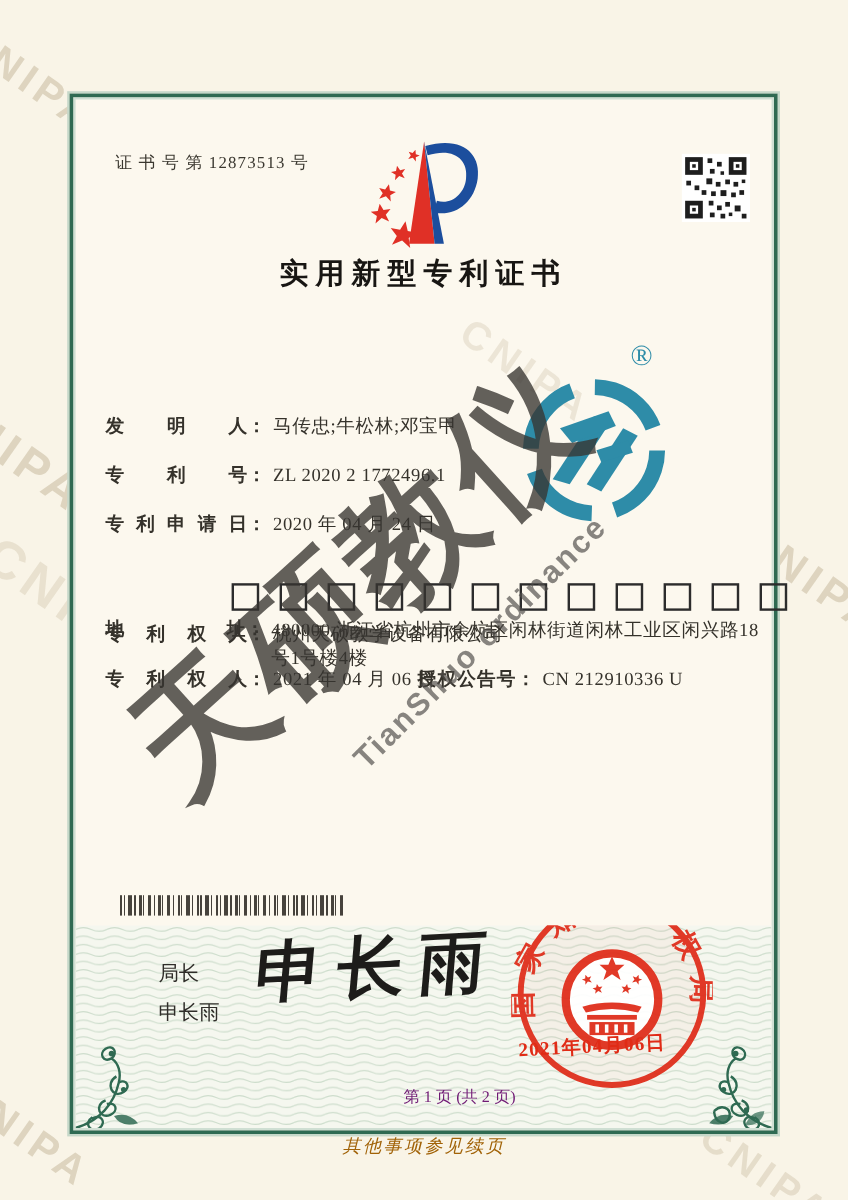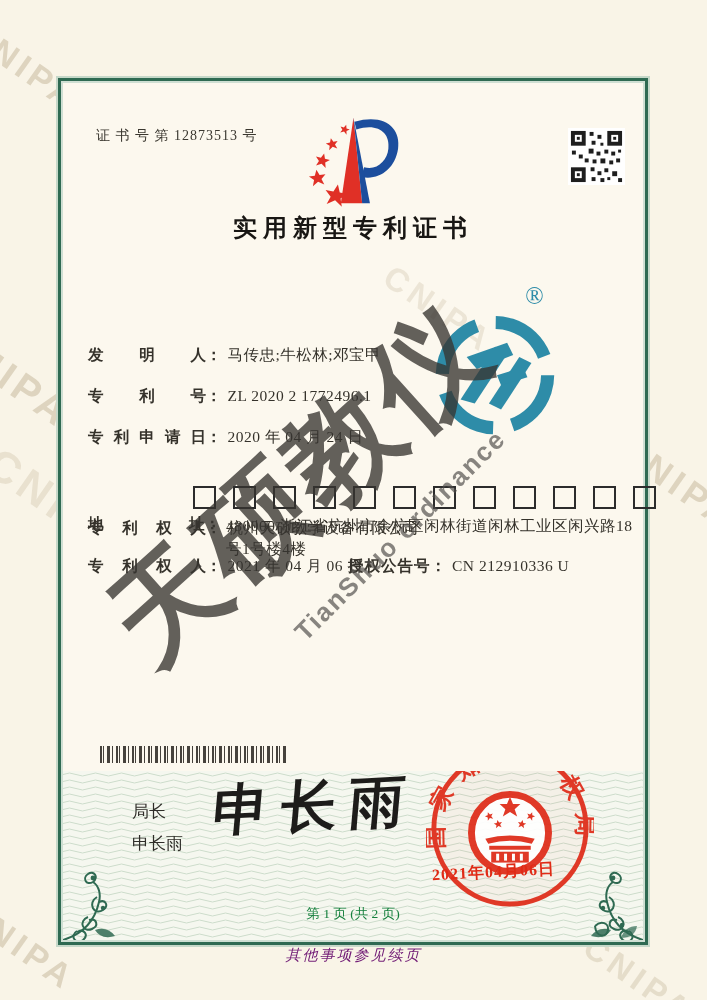--- a/index.html
+++ b/index.html
@@ -62,28 +62,28 @@
     position:absolute;left:150px;top:-2px;font-size:56px;font-weight:bold;z-index:2;
     letter-spacing:12px;color:#1d1c1a;
     transform:rotate(-3deg) skewX(-8deg);
   }
   .seal{position:absolute;left:363px;top:-27px;width:168px;height:168px;opacity:.93;z-index:2;}
   .seal-date{
     position:absolute;left:369px;top:91px;z-index:3;
     font-size:16px;font-weight:bold;color:#e02b16;letter-spacing:1px;
     transform:rotate(-3deg);
   }
-  .page-num{position:absolute;left:0;top:134px;width:100%;text-align:center;font-size:13.5px;color:#15803d;z-index:2;}
+  .page-num{position:absolute;left:0;top:134px;width:100%;text-align:center;font-size:13.5px;color:#701a75;z-index:2;padding-left:30px;}
   .flourish{position:absolute;bottom:-4px;width:74px;height:92px;z-index:4;}
   .flourish.right{right:-4px;}
   .flourish.left{left:-4px;transform:scaleX(-1);}
   
   .footer-note{
     position:absolute;left:0;top:946px;width:100%;text-align:center;z-index:1;
-    font-size:15px;font-style:italic;letter-spacing:2px;color:#701a75;
+    font-size:15px;font-style:italic;letter-spacing:2px;color:#a16207;
   }
   
   .brand-logo{position:absolute;left:430px;top:280px;width:132px;height:162px;z-index:4;}
   .brand-cn{
     position:absolute;left:40px;top:413px;width:520px;height:145px;z-index:5;
     display:flex;align-items:center;justify-content:center;
     font-size:112px;font-weight:800;letter-spacing:4px;color:rgba(55,52,49,.78);
     transform:rotate(-42deg);white-space:nowrap;user-select:none;
   }
   .brand-en{

